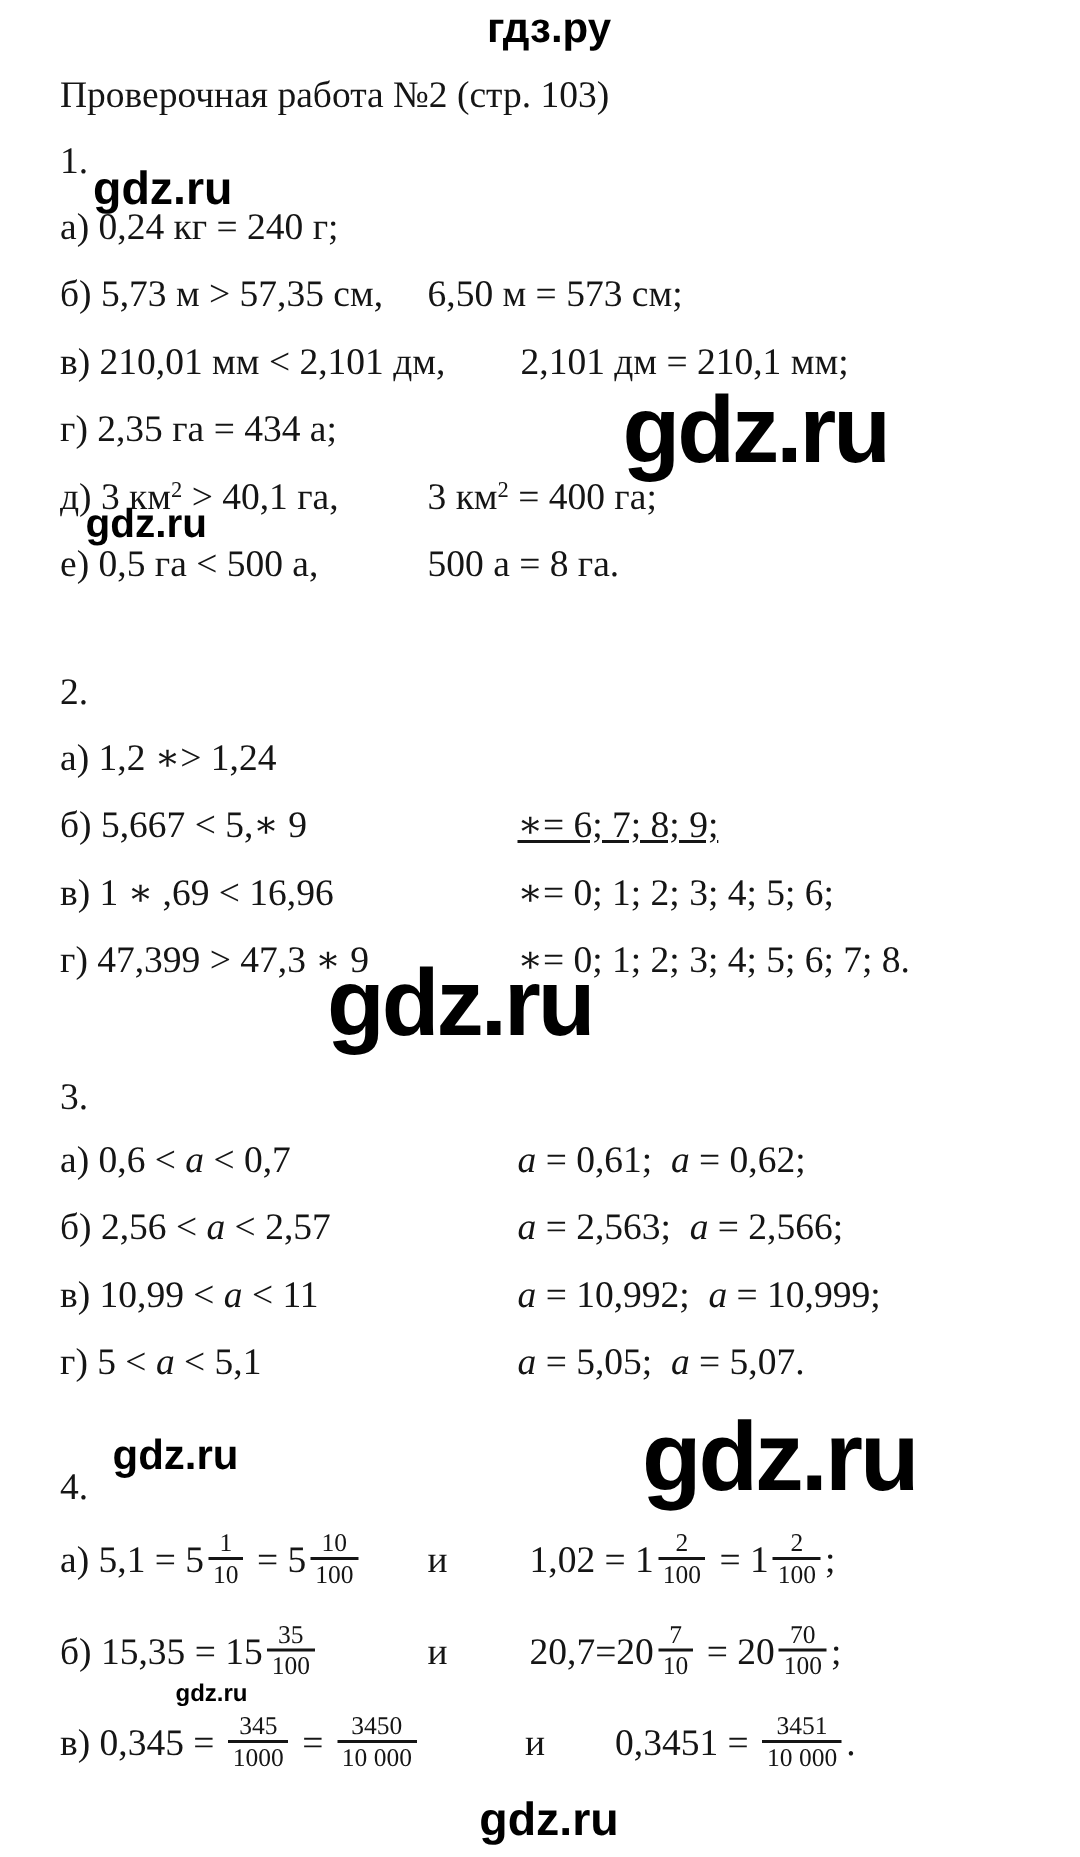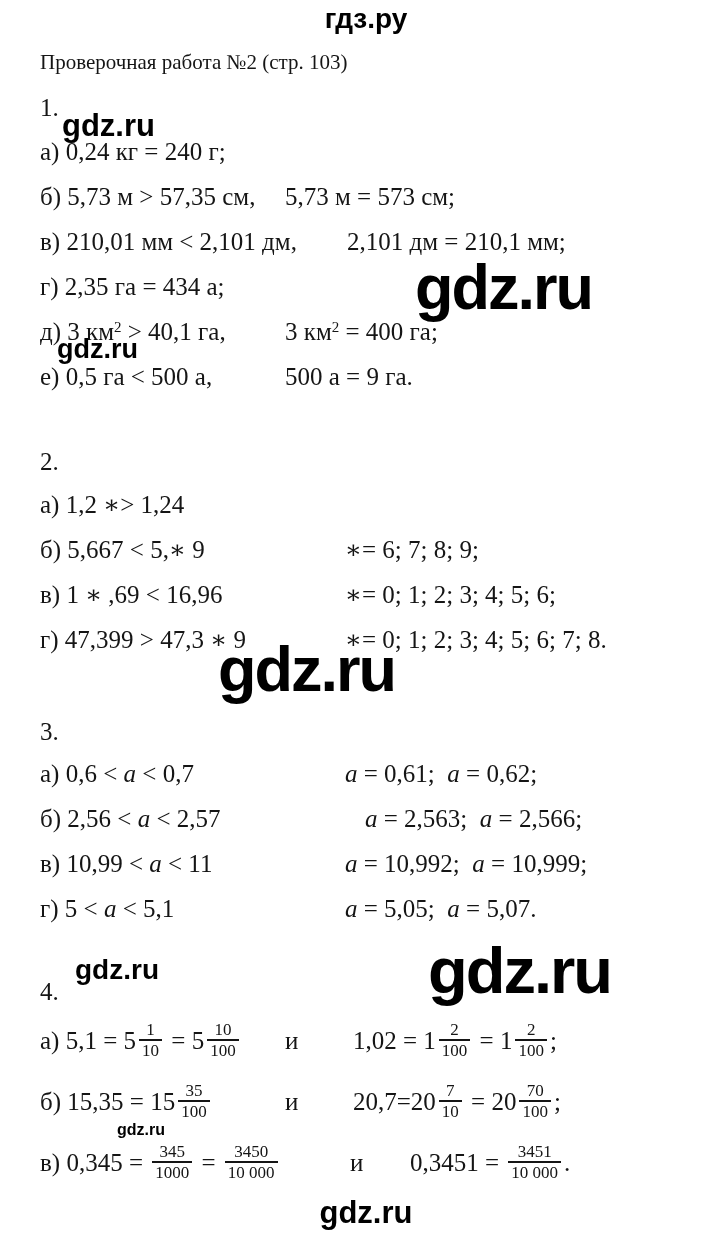--- a/index.html
+++ b/index.html
@@ -2,21 +2,21 @@
 <html><head>
 <meta charset="utf-8">
 <style>
   html,body{margin:0;padding:0;background:#fff;}
   .page{position:relative;width:720px;height:1238px;background:#fff;overflow:hidden;
         color:#151515;font-family:"Liberation Serif","DejaVu Serif",serif;padding-left:12px;}
   .logo-top{position:absolute;top:4px;left:0;right:0;text-align:center;
             font:700 28px/1.1 "Liberation Sans","DejaVu Sans",sans-serif;color:#000;}
   .logo-bottom{position:absolute;top:1196px;left:0;right:0;text-align:center;
             font:700 31px/1.1 "Liberation Sans","DejaVu Sans",sans-serif;color:#000;}
-  .title{position:absolute;top:50px;left:40px;font-size:21px;white-space:pre;}
+  .title{position:absolute;top:50px;left:40px;font-size:25px;white-space:pre;}
   .pnum{position:absolute;left:40px;font-size:25px;}
   .rows{position:absolute;left:40px;right:0;font-size:25px;}
   .line{position:relative;height:45px;}
   .rows--tall .line{height:61px;line-height:61px;}
   .seg{white-space:pre;}
   .seg.it{font-style:italic;}
   .seg.sup{font-size:15px;vertical-align:8px;line-height:0;}
   .abs{position:absolute;top:0;white-space:pre;}
   .frac{display:inline-block;vertical-align:middle;transform:translateY(-3px);
         text-align:center;margin:0 3px;}
@@ -35,39 +35,39 @@
 </head>
 <body>
 
 <div class="page">
   <div class="logo-top">гдз.ру</div>
   <div class="title">Проверочная работа №2 (стр. 103)</div>
 
   <div class="pnum" style="top:94px">1.</div>
   <div class="rows" style="top:138px">
       <div class="line"><span class="seg">а) 0,24 кг = 240 г;</span></div>
-      <div class="line"><span class="seg">б) 5,73 м &gt; 57,35 см,</span><span class="abs" style="left: 245px;"><span class="seg">5,73 м = 573 см;</span></span></div>
+      <div class="line"><span class="seg">б) 5,73 м &gt; 57,35 см,</span><span class="abs" style="left: 245px;"><span class="seg">6,50 м = 573 см;</span></span></div>
       <div class="line"><span class="seg">в) 210,01 мм &lt; 2,101 дм,</span><span class="abs" style="left: 307px; font-family: Liberation Serif, serif;"><span class="seg">2,101 дм = 210,1 мм;</span></span></div>
       <div class="line"><span class="seg">г) 2,35 га = 434 а;</span></div>
       <div class="line"><span class="seg">д) 3 км</span><span class="seg sup">2</span><span class="seg"> &gt; 40,1 га,</span><span class="abs" style="left: 245px;"><span class="seg">3 км</span><span class="seg sup">2</span><span class="seg"> = 400 га;</span></span></div>
-      <div class="line"><span class="seg">е) 0,5 га &lt; 500 а,</span><span class="abs" style="left: 245px;"><span class="seg">500 а = 9 га.</span></span></div>
+      <div class="line"><span class="seg">е) 0,5 га &lt; 500 а,</span><span class="abs" style="left: 245px;"><span class="seg">500 а = 8 га.</span></span></div>
     </div>
 
   <div class="pnum" style="top:448px">2.</div>
   <div class="rows" style="top:490px">
       <div class="line"><span class="seg">а) 1,2 ∗&gt; 1,24</span></div>
-      <div class="line"><span class="seg">б) 5,667 &lt; 5,∗ 9</span><span class="abs" style="left: 305px;"><span class="seg">∗= 6; 7; 8; 9;</span></span></div>
+      <div class="line"><span class="seg">б) 5,667 &lt; 5,∗ 9</span><span class="abs" style="left: 305px; text-decoration: underline;"><span class="seg">∗= 6; 7; 8; 9;</span></span></div>
       <div class="line"><span class="seg">в) 1 ∗ ,69 &lt; 16,96</span><span class="abs" style="left: 305px;"><span class="seg">∗= 0; 1; 2; 3; 4; 5; 6;</span></span></div>
       <div class="line"><span class="seg">г) 47,399 &gt; 47,3 ∗ 9</span><span class="abs" style="left: 305px; text-align: center;"><span class="seg">∗= 0; 1; 2; 3; 4; 5; 6; 7; 8.</span></span></div>
     </div>
 
   <div class="pnum" style="top:718px">3.</div>
   <div class="rows" style="top:760px">
       <div class="line"><span class="seg">а) 0,6 &lt; </span><span class="seg it">a</span><span class="seg"> &lt; 0,7</span><span class="abs" style="left: 305px;"><span class="seg it">a</span><span class="seg"> = 0,61;  </span><span class="seg it">a</span><span class="seg"> = 0,62;</span></span></div>
-      <div class="line"><span class="seg">б) 2,56 &lt; </span><span class="seg it">a</span><span class="seg"> &lt; 2,57</span><span class="abs" style="left: 305px; margin-left: 20px;"><span class="seg it">a</span><span class="seg"> = 2,563;  </span><span class="seg it">a</span><span class="seg"> = 2,566;</span></span></div>
+      <div class="line"><span class="seg">б) 2,56 &lt; </span><span class="seg it">a</span><span class="seg"> &lt; 2,57</span><span class="abs" style="left: 305px;"><span class="seg it">a</span><span class="seg"> = 2,563;  </span><span class="seg it">a</span><span class="seg"> = 2,566;</span></span></div>
       <div class="line"><span class="seg">в) 10,99 &lt; </span><span class="seg it">a</span><span class="seg"> &lt; 11</span><span class="abs" style="left: 305px;"><span class="seg it">a</span><span class="seg"> = 10,992;  </span><span class="seg it">a</span><span class="seg"> = 10,999;</span></span></div>
       <div class="line"><span class="seg">г) 5 &lt; </span><span class="seg it">a</span><span class="seg"> &lt; 5,1</span><span class="abs" style="left: 305px;"><span class="seg it">a</span><span class="seg"> = 5,05;  </span><span class="seg it">a</span><span class="seg"> = 5,07.</span></span></div>
     </div>
 
   <div class="pnum" style="top:978px">4.</div>
   <div class="rows rows--tall" style="top:1010px">
       <div class="line"><span class="seg">а) 5,1 = 5</span><span class="frac"><span class="num">1</span><span class="den">10</span></span><span class="seg"> = 5</span><span class="frac"><span class="num">10</span><span class="den">100</span></span><span class="abs" style="left: 245px;"><span class="seg">и</span></span><span class="abs" style="left: 313px;"><span class="seg">1,02 = 1</span><span class="frac"><span class="num">2</span><span class="den">100</span></span><span class="seg"> = 1</span><span class="frac"><span class="num">2</span><span class="den">100</span></span><span class="seg">;</span></span></div>
       <div class="line"><span class="seg">б) 15,35 = 15</span><span class="frac"><span class="num">35</span><span class="den">100</span></span><span class="abs" style="left: 245px;"><span class="seg">и</span></span><span class="abs" style="left: 313px;"><span class="seg">20,7=20</span><span class="frac"><span class="num">7</span><span class="den">10</span></span><span class="seg"> = 20</span><span class="frac"><span class="num">70</span><span class="den">100</span></span><span class="seg">;</span></span></div>
       <div class="line"><span class="seg">в) 0,345 = </span><span class="frac"><span class="num">345</span><span class="den">1000</span></span><span class="seg"> = </span><span class="frac"><span class="num">3450</span><span class="den">10 000</span></span><span class="abs" style="left: 310px;"><span class="seg">и</span></span><span class="abs" style="left: 370px;"><span class="seg">0,3451 = </span><span class="frac"><span class="num">3451</span><span class="den">10 000</span></span><span class="seg">.</span></span></div>
     </div>

